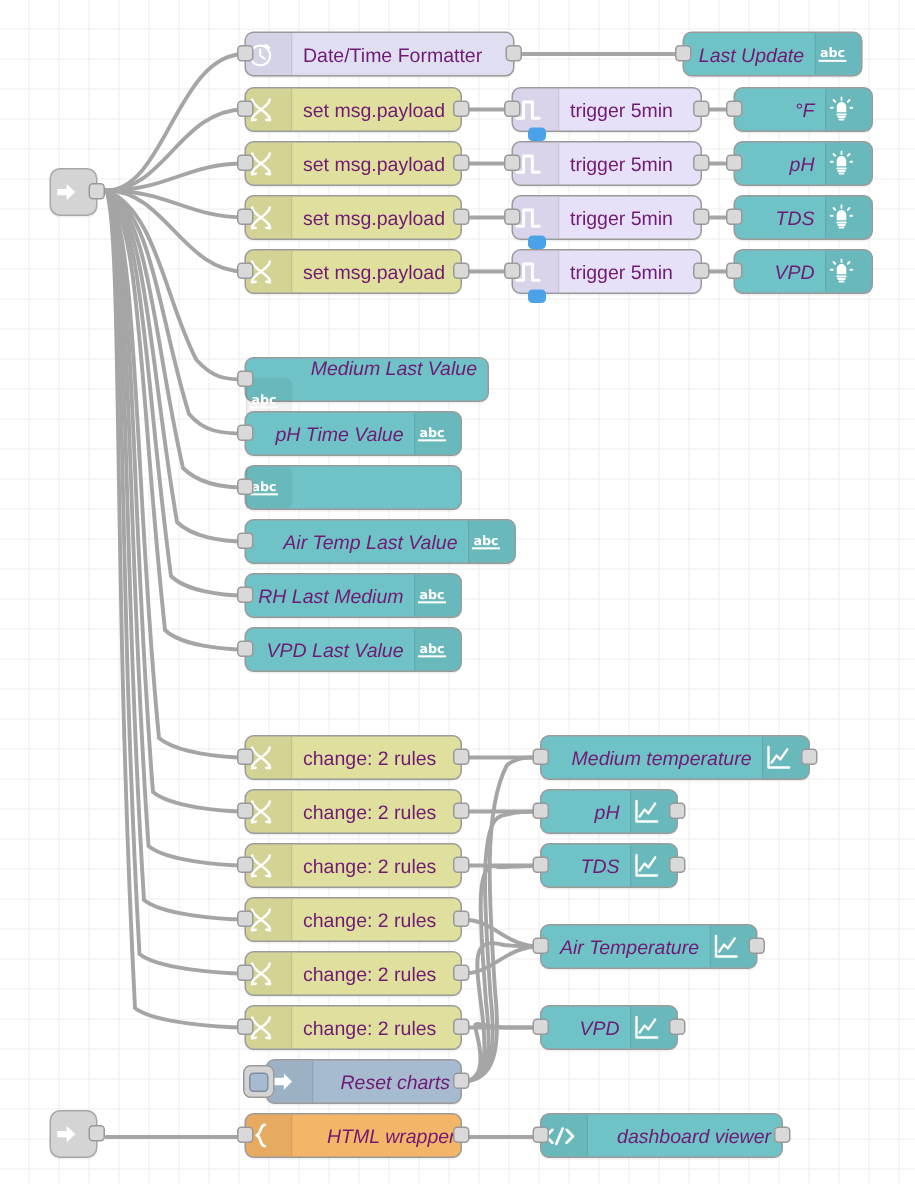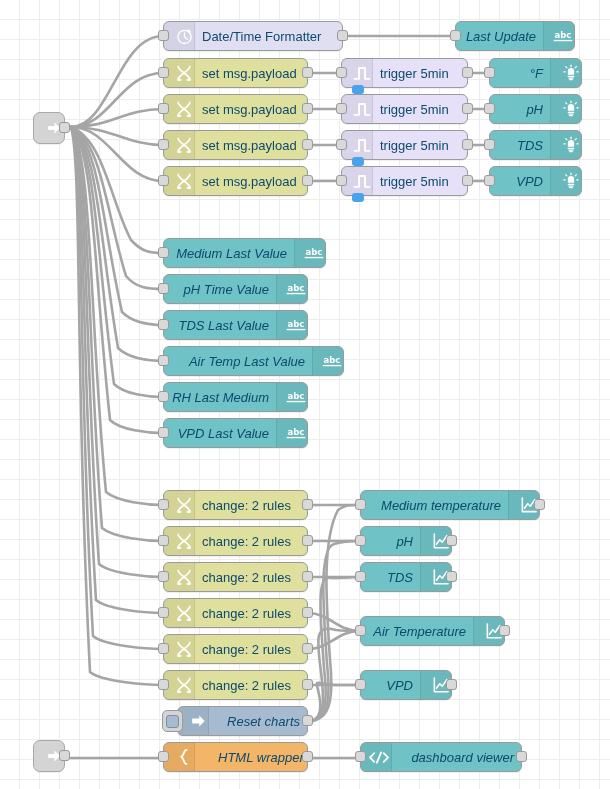--- a/index.html
+++ b/index.html
@@ -29,28 +29,28 @@
     border-radius:6px;
     box-sizing:border-box;
     display:flex;align-items:stretch;
     overflow:visible;
     box-shadow:0 1px 0 rgba(0,0,0,0.06);
   }
   .node .lbl{
     flex:1;
     display:flex;align-items:center;
     font-size:13px;
-    color:#0c4a6e;
+    color:#701a75;
     line-height:1;
     white-space:nowrap;
     padding:0 7px;
   }
   .node .ico{
     width:30px;
-    display:flex;align-items:center;justify-content:flex-end;
+    display:flex;align-items:center;justify-content:flex-start;
     background:rgba(0,0,0,0.05);
     flex:0 0 30px;
   }
   .node .ico svg{display:block;}
 
   
   .ico.left{border-right:1px solid rgba(0,0,0,0.08);border-radius:5px 0 0 5px;}
   .ico.right{border-left:1px solid rgba(0,0,0,0.08);border-radius:0 5px 5px 0;}
 
   
@@ -361,21 +361,21 @@
           <svg viewBox="0 0 24 24" width="20" height="20">
     <g stroke="#fff" stroke-width="1.5" fill="none" stroke-linecap="round">
       <path d="M8.2 14.2 V9.8 a3.8 3.8 0 0 1 7.6 0 V14.2 z" fill="#fff" stroke="none"></path>
       <path d="M8.6 16 H15.4 M9.4 18 H14.6 M10.4 20 H13.6"></path>
       <path d="M12 2.4 V4.4 M5.6 4.4 L7 5.8 M18.4 4.4 L17 5.8 M3.4 10.6 H5 M19 10.6 H20.6"></path>
     </g>
   </svg>
         </span>
         <span class="port in"></span>
       </div>
-      <div class="node n-dash italic" style="left: 163px; top: 238px; width: 163px;">
+      <div class="node n-dash italic" style="left: 163px; top: 238px; width: 163px; flex-direction: column;">
         <span class="lbl la-right">Medium Last Value</span>
         <span class="ico right">
           <svg viewBox="0 0 26 16" width="22" height="15">
     <g fill="#fff" font-family="DejaVu Sans, sans-serif">
               <text x="13" y="10" font-size="10" text-anchor="middle" font-weight="600">abc</text>
               <rect x="2" y="12" width="22" height="1.6"></rect>
             </g>
   </svg>
         </span>
         <span class="port in"></span>
@@ -386,21 +386,20 @@
           <svg viewBox="0 0 26 16" width="22" height="15">
     <g fill="#fff" font-family="DejaVu Sans, sans-serif">
               <text x="13" y="10" font-size="10" text-anchor="middle" font-weight="600">abc</text>
               <rect x="2" y="12" width="22" height="1.6"></rect>
             </g>
   </svg>
         </span>
         <span class="port in"></span>
       </div>
       <div class="node n-dash italic" style="left: 163px; top: 310px; width: 145px;">
-        <span class="lbl la-right">TDS Last Value</span>
         <span class="ico right">
           <svg viewBox="0 0 26 16" width="22" height="15">
     <g fill="#fff" font-family="DejaVu Sans, sans-serif">
               <text x="13" y="10" font-size="10" text-anchor="middle" font-weight="600">abc</text>
               <rect x="2" y="12" width="22" height="1.6"></rect>
             </g>
   </svg>
         </span>
         <span class="port in"></span>
       </div>

